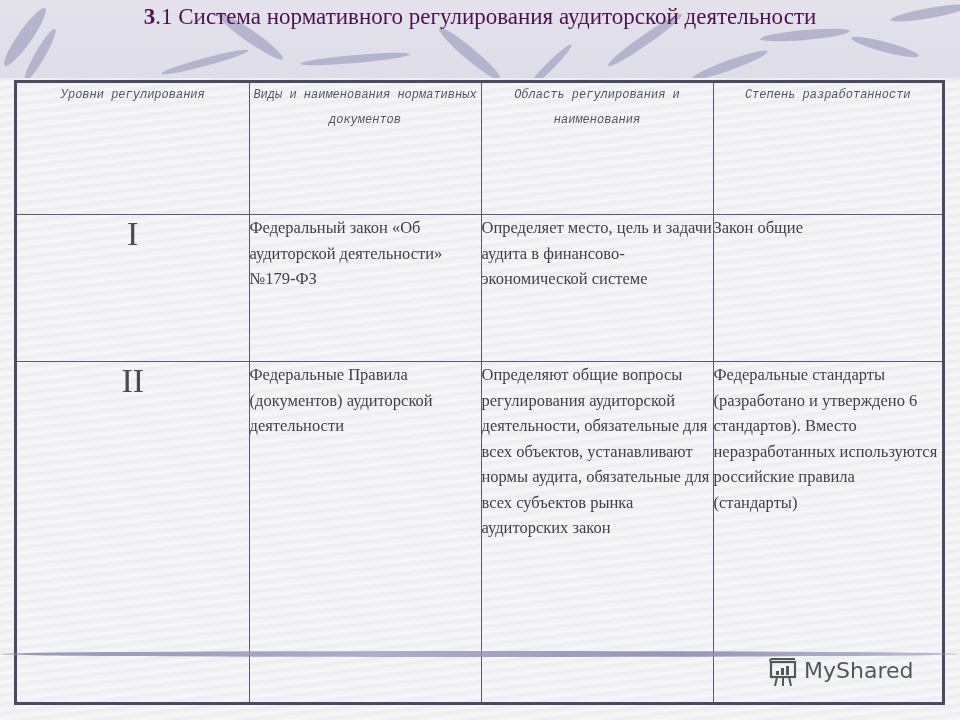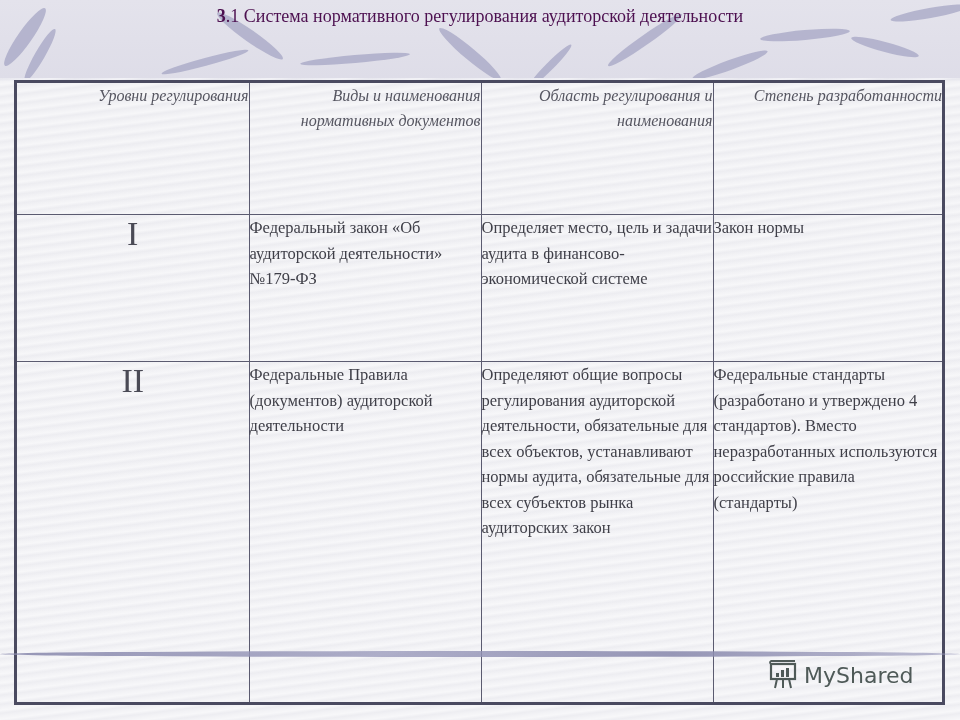--- a/index.html
+++ b/index.html
@@ -15,21 +15,21 @@
       linear-gradient(180deg, #e6e6ee 0px, #ececf2 80px, #f2f2f5 81px, #f3f3f6 720px);
   }
   .header-band {
     position: absolute; left: 0; top: 0; width: 960px; height: 78px;
     background: linear-gradient(180deg, #e4e3ec 0%, #dedde8 100%);
     overflow: hidden;
   }
   .swoosh { position: absolute; border-radius: 50%; background: #a6a6c4; opacity: 0.75; }
   .title {
     position: absolute; left: 0; top: 2px; width: 960px; text-align: center;
-    color: #4d1050; font-size: 18px; line-height: 29px;
+    color: #4d1050; font-size: 23px; line-height: 29px;
     font-family: "Liberation Serif", serif;
     z-index: 3;
   }
   .title .num { font-weight: bold; }
   .table-frame {
     position: absolute; left: 14px; top: 80px; width: 931px; height: 625px;
     border: 3px solid #4a4a60; box-sizing: border-box;
     z-index: 2;
   }
   table.reg {
@@ -40,42 +40,42 @@
   }
   table.reg tr:first-child td, table.reg tr:first-child th { border-top: none; }
   table.reg tr td:first-child, table.reg tr th:first-child { border-left: none; }
   table.reg tr td:last-child, table.reg tr th:last-child { border-right: none; }
   table.reg tr:last-child td { border-bottom: none; }
   .col1 { width: 232px; }
   .col2 { width: 232px; }
   .col3 { width: 232px; }
   th.hdr {
     height: 131px;
-    font-family: Liberation Serif, serif; font-style: italic; font-weight: normal;
-    font-size: 16px; line-height: 25px; color: #555560; text-align: right;
+    font-family: Liberation Mono, monospace; font-style: italic; font-weight: normal;
+    font-size: 12px; line-height: 25px; color: #555560; text-align: center;
     padding-top: 8px;
   }
   td.level {
     text-align: center; font-family: "Liberation Serif", serif;
     font-size: 34px; color: #4a4a55; padding-top: 10px;
   }
   td.cell {
     font-family: "Liberation Serif", serif; font-size: 16.5px; line-height: 25.5px;
     color: #3f3f48; padding: 8px 8px 0 10px;
   }
   tr.row1 td { height: 146px; }
   .bottom-swoosh {
     position: absolute; left: 0; top: 651px; width: 960px; height: 6px;
     background: linear-gradient(90deg, rgba(140,140,175,0.9), rgba(150,150,185,0.75) 40%, rgba(140,140,175,0.9) 70%, rgba(150,150,185,0.6));
     border-radius: 50%;
     z-index: 4;
   }
   .watermark {
     position: absolute; left: 768px; top: 658px; height: 34px;
-    display: flex; align-items: center; gap: 6px; z-index: 5;
+    display: flex; gap: 6px; z-index: 5;
     color: #4f5a58; font-family: "DejaVu Sans", sans-serif; font-size: 22px;
   }
   .wm-icon { width: 30px; height: 30px; }
 </style>
 </head>
 <body>
 
 <div class="bg-texture"></div>
 
 <div class="header-band">
@@ -109,27 +109,27 @@
         <tr>
       <th class="hdr">Уровни регулирования</th>
       <th class="hdr">Виды и наименования нормативных документов</th>
       <th class="hdr">Область регулирования и наименования</th>
       <th class="hdr">Степень разработанности</th>
     </tr>
     <tr class="row1">
       <td class="level">I</td>
       <td class="cell">Федеральный закон «Об аудиторской деятельности» №179-ФЗ</td>
       <td class="cell">Определяет место, цель и задачи аудита в финансово-экономической системе</td>
-      <td class="cell">Закон нормы</td>
+      <td class="cell">Закон общие</td>
     </tr>
     <tr>
       <td class="level">II</td>
       <td class="cell">Федеральные Правила (документов) аудиторской деятельности</td>
       <td class="cell">Определяют общие вопросы регулирования аудиторской деятельности, обязательные для всех объектов, устанавливают нормы аудита, обязательные для всех субъектов рынка аудиторских закон</td>
-      <td class="cell">Федеральные стандарты (разработано и утверждено 4 стандартов). Вместо неразработанных используются российские правила (стандарты)</td>
+      <td class="cell">Федеральные стандарты (разработано и утверждено 6 стандартов). Вместо неразработанных используются российские правила (стандарты)</td>
     </tr>
   </tbody>
     </table>
 </div>
 
 <div class="bottom-swoosh"></div>
 
 <div class="watermark">
   <svg class="wm-icon" viewBox="0 0 30 30">
     <rect x="3" y="4" width="24" height="15" fill="none" stroke="#4f5a58" stroke-width="2.2"></rect>

